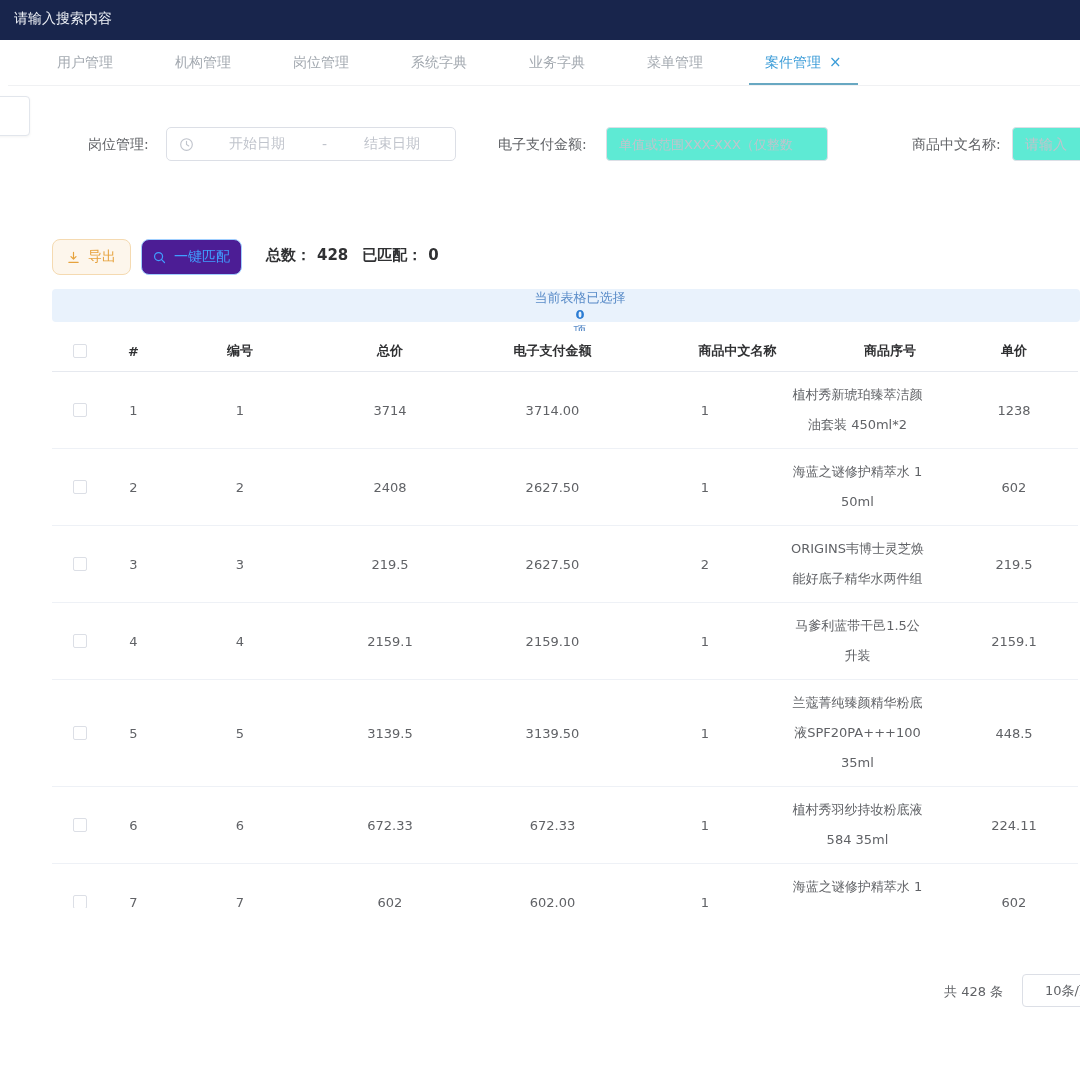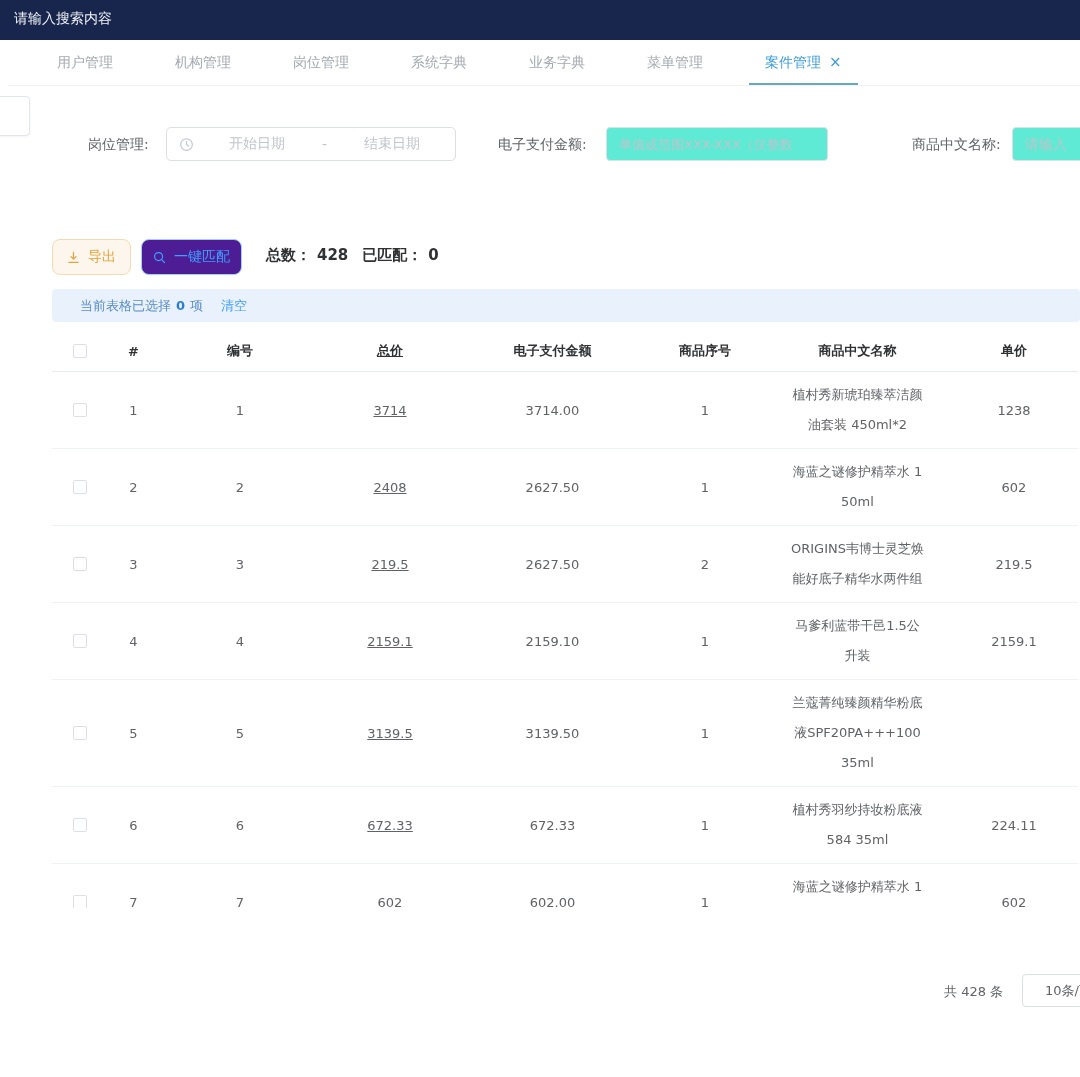--- a/index.html
+++ b/index.html
@@ -74,21 +74,21 @@
   }
   .stats {
     position:absolute; left:266px; top:246px; font-size:15px; font-weight:700; color:#303133;
   }
   .stats .gap { display:inline-block; width:14px; }
   .stats .val { margin-left:6px; }
   
   .selbar {
     position:absolute; left:52px; top:289px; width:1028px; height:33px;
     background:#e9f2fc; border-radius:4px; display:flex; align-items:center;
-    font-size:13px; color:#5a8cc8; padding-left:28px;
+    font-size:13px; color:#5a8cc8; padding-left:28px;flex-direction:column;
   }
   .selbar .count { color:#2b7cd3; font-weight:700; margin:0 5px; }
   .selbar .clear { color:#409eff; margin-left:18px; cursor:pointer; }
   
   .table-wrap {
     position:absolute; left:52px; top:331px; width:1026px; height:577px;
     overflow:hidden; background:#fff;
   }
   .thead, .trow { display:flex; width:1026px; }
   .thead {
@@ -97,21 +97,21 @@
   }
   .trow { border-bottom:1px solid #eef1f6; }
   .td, .th {
     display:flex; align-items:center; justify-content:center; text-align:center;
     font-size:13px; color:#606266; min-height:67px;
   }
   .th { min-height:41px; color:#303133; }
   .c-cb   { width:55px; }
   .c-idx  { width:53px; }
   .c-code { width:160px; }
-  .c-total{ width:140px;text-decoration:underline; }
+  .c-total{ width:140px; }
   .c-epay { width:185px; }
   .c-seq  { width:120px; }
   .c-name { width:185px; }
   .c-unit { width:128px; }
   .c-name .nm {
     display:block; width:136px; margin:5px auto; word-break:break-all;
     line-height:30px; padding:3px 0;
   }
   .cb {
     width:14px; height:14px; border:1px solid #dcdfe6; border-radius:2px;
@@ -215,22 +215,22 @@
 
   <div class="table-wrap">
     <div class="thead">
       <div class="th c-cb">
           <span class="cb"></span>
         </div>
       <div class="th c-idx">#</div>
       <div class="th c-code">编号</div>
       <div class="th c-total">总价</div>
       <div class="th c-epay">电子支付金额</div>
+      <div class="th c-name">商品中文名称</div>
       <div class="th c-seq">商品序号</div>
-      <div class="th c-name">商品中文名称</div>
       <div class="th c-unit">单价</div>
     </div>
     <div>
     <div class="trow">
       <div class="td c-cb">
             <span class="cb"></span>
           </div>
       <div class="td c-idx">1</div>
       <div class="td c-code">1</div>
       <div class="td c-total">3714</div>
@@ -292,20 +292,21 @@
             <span class="cb"></span>
           </div>
       <div class="td c-idx">5</div>
       <div class="td c-code">5</div>
       <div class="td c-total">3139.5</div>
       <div class="td c-epay">3139.50</div>
       <div class="td c-seq">1</div>
       <div class="td c-name">
             <span class="nm">兰蔻菁纯臻颜精华粉底液SPF20PA+++100 35ml</span>
           </div>
+      <div class="td c-unit">448.5</div>
     </div>
 
     <div class="trow">
       <div class="td c-cb">
             <span class="cb"></span>
           </div>
       <div class="td c-idx">6</div>
       <div class="td c-code">6</div>
       <div class="td c-total">672.33</div>
       <div class="td c-epay">672.33</div>

